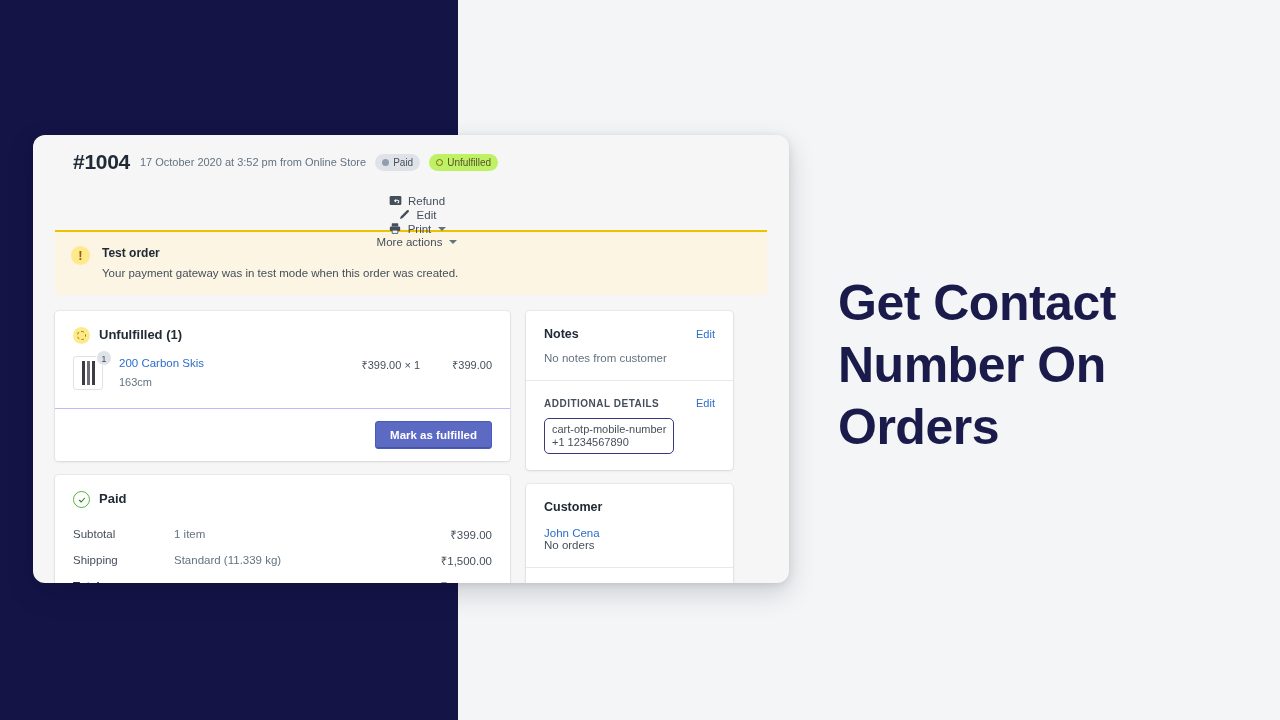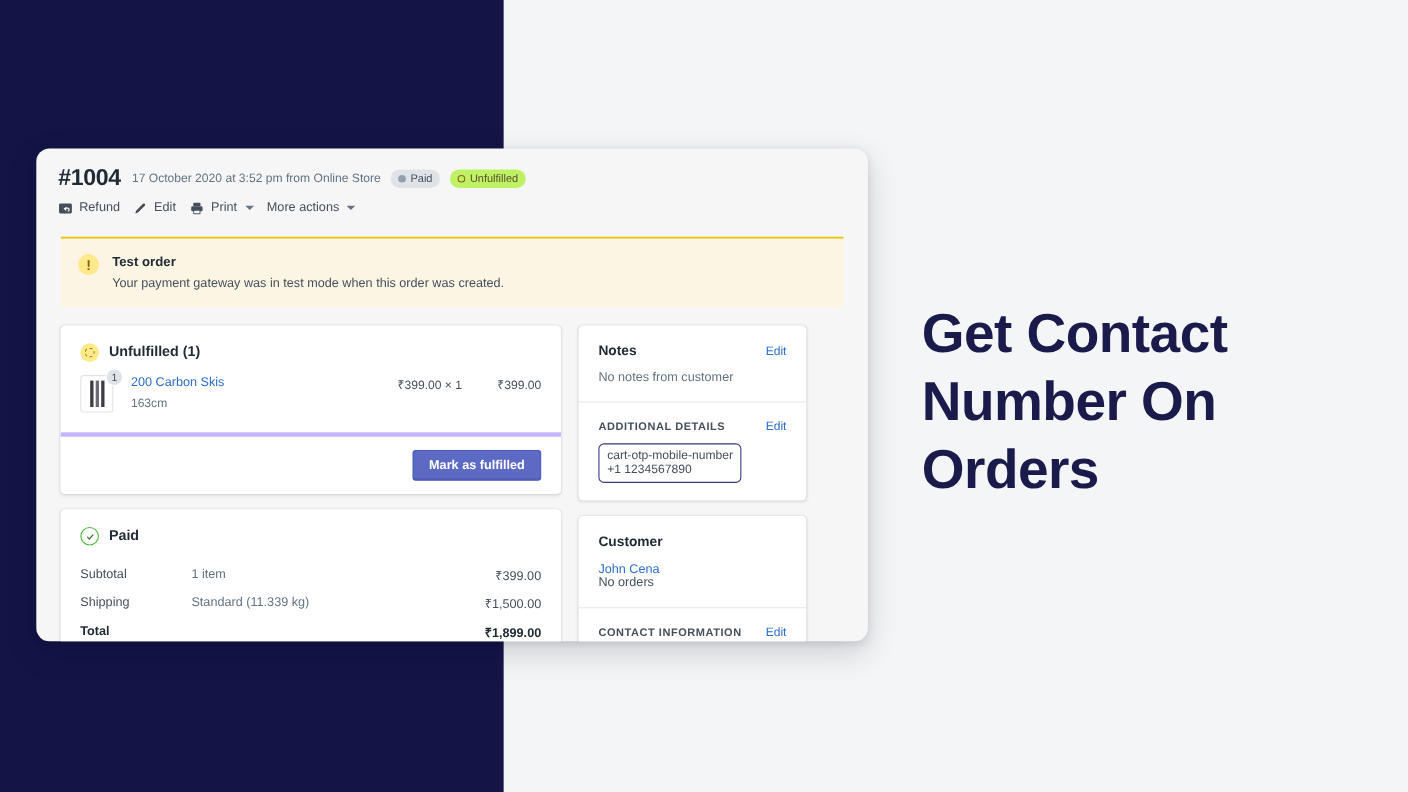--- a/index.html
+++ b/index.html
@@ -53,21 +53,21 @@
     top: 135px;
     width: 756px;
     height: 448px;
     background: #f6f6f7;
     border-radius: 12px;
     overflow: hidden;
     box-shadow: 0 10px 28px rgba(10,10,40,.16), 0 2px 8px rgba(10,10,40,.10);
   }
 
   
-  .order-header { padding: 14px 28px 0 20px; }
+  .order-header { padding: 14px 28px 0 40px; }
 
   .order-title-row {
     display: flex;
     align-items: center;
     gap: 9px;
     height: 26px;
   }
   .order-number {
     font-size: 21px;
     font-weight: bold;
@@ -98,23 +98,24 @@
   .dot-hollow {
     width: 7px; height: 7px; border-radius: 50%;
     border: 1.6px solid #8a6116; background: transparent;
     box-sizing: border-box;
   }
 
   
   .action-bar {
     display: flex;
     align-items: center;
-    gap: 12px;
-    margin-top: 4px;
+    gap: 1px;
+    margin-top: 19px;
     height: 20px;
+    flex-direction: column;
   }
   .action-item {
     display: flex;
     align-items: center;
     gap: 6px;
     font-size: 11.5px;
     color: #454f5b;
     cursor: pointer;
   }
   .action-item svg { display: block; }
@@ -262,21 +263,21 @@
   .item-total {
     font-size: 11px;
     color: #454f5b;
     width: 72px;
     text-align: right;
     padding-top: 1px;
   }
 
   
   .panel-footer {
-    border-top: 4px solid #c4b5fd;
+    border-top: 1px solid #c4b5fd;
     padding: 12px 18px;
     display: flex;
     justify-content: flex-end;
     background: #fff;
   }
   .btn-primary {
     background: #5c6ac4;
     border: 1px solid #4959bd;
     color: #fff;
     font-size: 11.5px;

